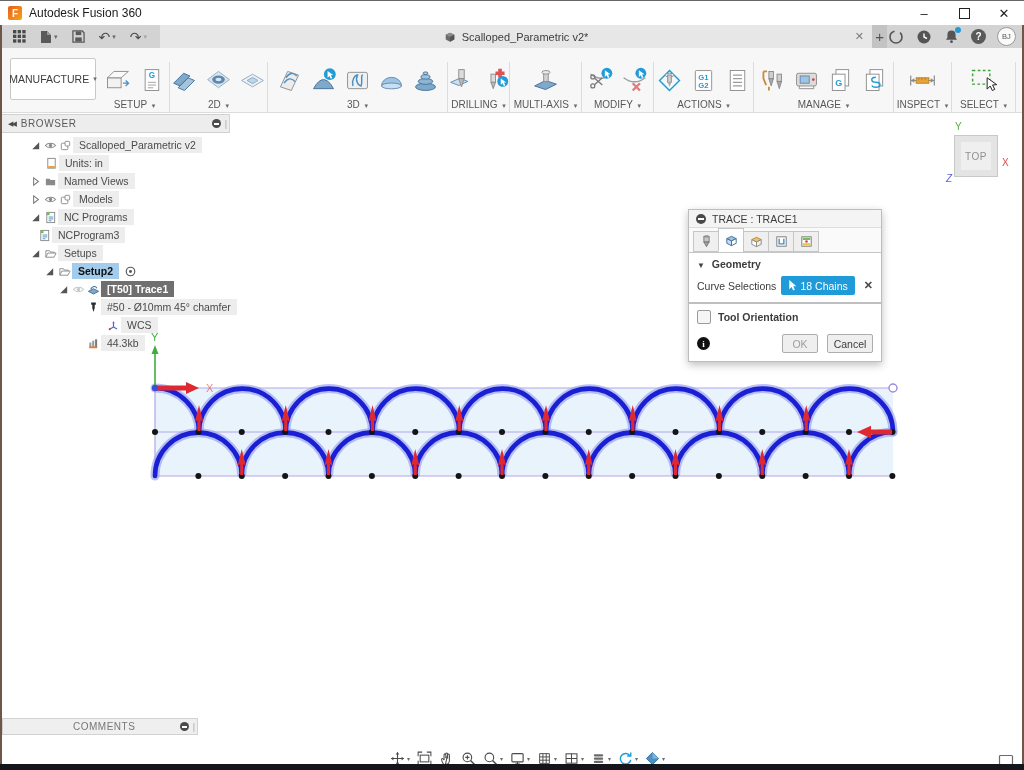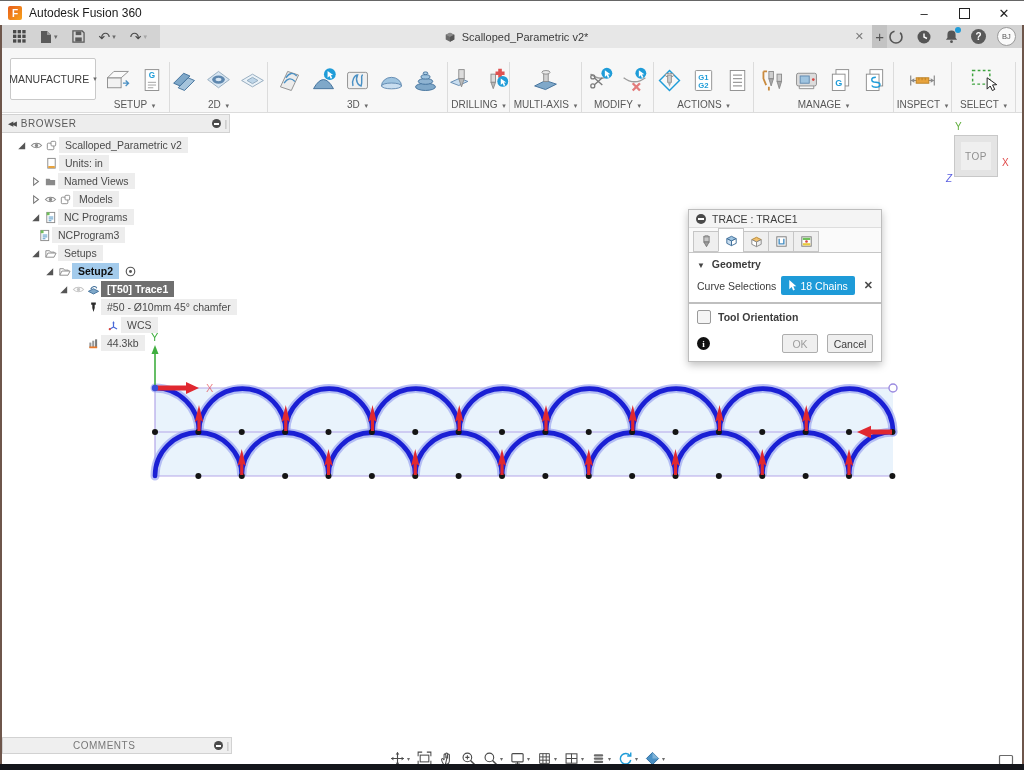--- a/index.html
+++ b/index.html
@@ -95,21 +95,21 @@
   .cbox{width:12px;height:12px;border:1px solid #9a9a9a;border-radius:2px;background:#F5F5F5;margin-right:7px;}
   .dfoot{display:flex;align-items:center;padding:6px 8px 8px 8px;}
   .info{width:13px;height:13px;border-radius:50%;background:#111;color:#FFF;font-size:9px;font-weight:bold;font-family:"Liberation Serif",serif;
         display:flex;align-items:center;justify-content:center;}
   .dfoot .sp{flex:1}
   .dbtn{height:17px;border:1px solid #ADADAD;background:#EFEFEF;border-radius:2px;font-size:10.5px;
         display:flex;align-items:center;justify-content:center;}
   .dbtn.ok{width:34px;color:#9E9E9E;margin-right:9px;}
   .dbtn.cancel{width:44px;color:#3c3c3c;}
   
-  .comments{position:absolute;left:2px;top:624px;width:230px;height:17px;background:#EFEFEF;border:1px solid #D2D2D2;
+  .comments{position:absolute;left:2px;top:605px;width:196px;height:17px;background:#EFEFEF;border:1px solid #D2D2D2;
             box-sizing:border-box;display:flex;align-items:center;font-size:10px;color:#777;}
   .comments .clbl{margin-left:70px;letter-spacing:.5px;}
   .comments .sp{flex:1}
   .navbar{position:absolute;left:388px;top:637px;display:flex;align-items:center;gap:3px;}
   .navbtn{display:flex;align-items:center;padding:0 2px;height:16px;}
   .navbtn svg{width:15px;height:15px;}
   .navbtn .caret{font-size:6px;}
   .bubble{position:absolute;left:998px;top:640px;width:16px;height:16px;}
   
   .edge-l,.edge-r{position:absolute;top:24px;bottom:6px;width:2px;background:#6E564B;}
@@ -507,21 +507,21 @@
 
     <div class="browser">
       <div class="bheader">
         <span class="coll">◀◀</span>
         <span class="btitle">BROWSER</span>
         <span class="sp"></span>
         <span class="dispdot"></span>
         <span class="handle">|</span>
       </div>
       <div class="tree" id="browser-tree">
-          <div class="trow" style="padding-left: 12px;">
+          <div class="trow" style="padding-left: 26px;">
             <span class="ticn">
               <svg viewBox="0 0 14 14" width="13" height="13">
                 <path d="M11 3.5 V11 H3.5 Z" fill="#555"></path>
               </svg>
             </span>
             <span class="ticn">
               <svg viewBox="0 0 14 14" width="13" height="13">
                 <path d="M1.5 7 C4 3.9 10 3.9 12.5 7 C10 10.1 4 10.1 1.5 7 Z" fill="none" stroke="#8a8a8a" stroke-width="1.1"></path>
                 <circle cx="7" cy="7" r="1.8" fill="#8a8a8a"></circle>
               </svg>

